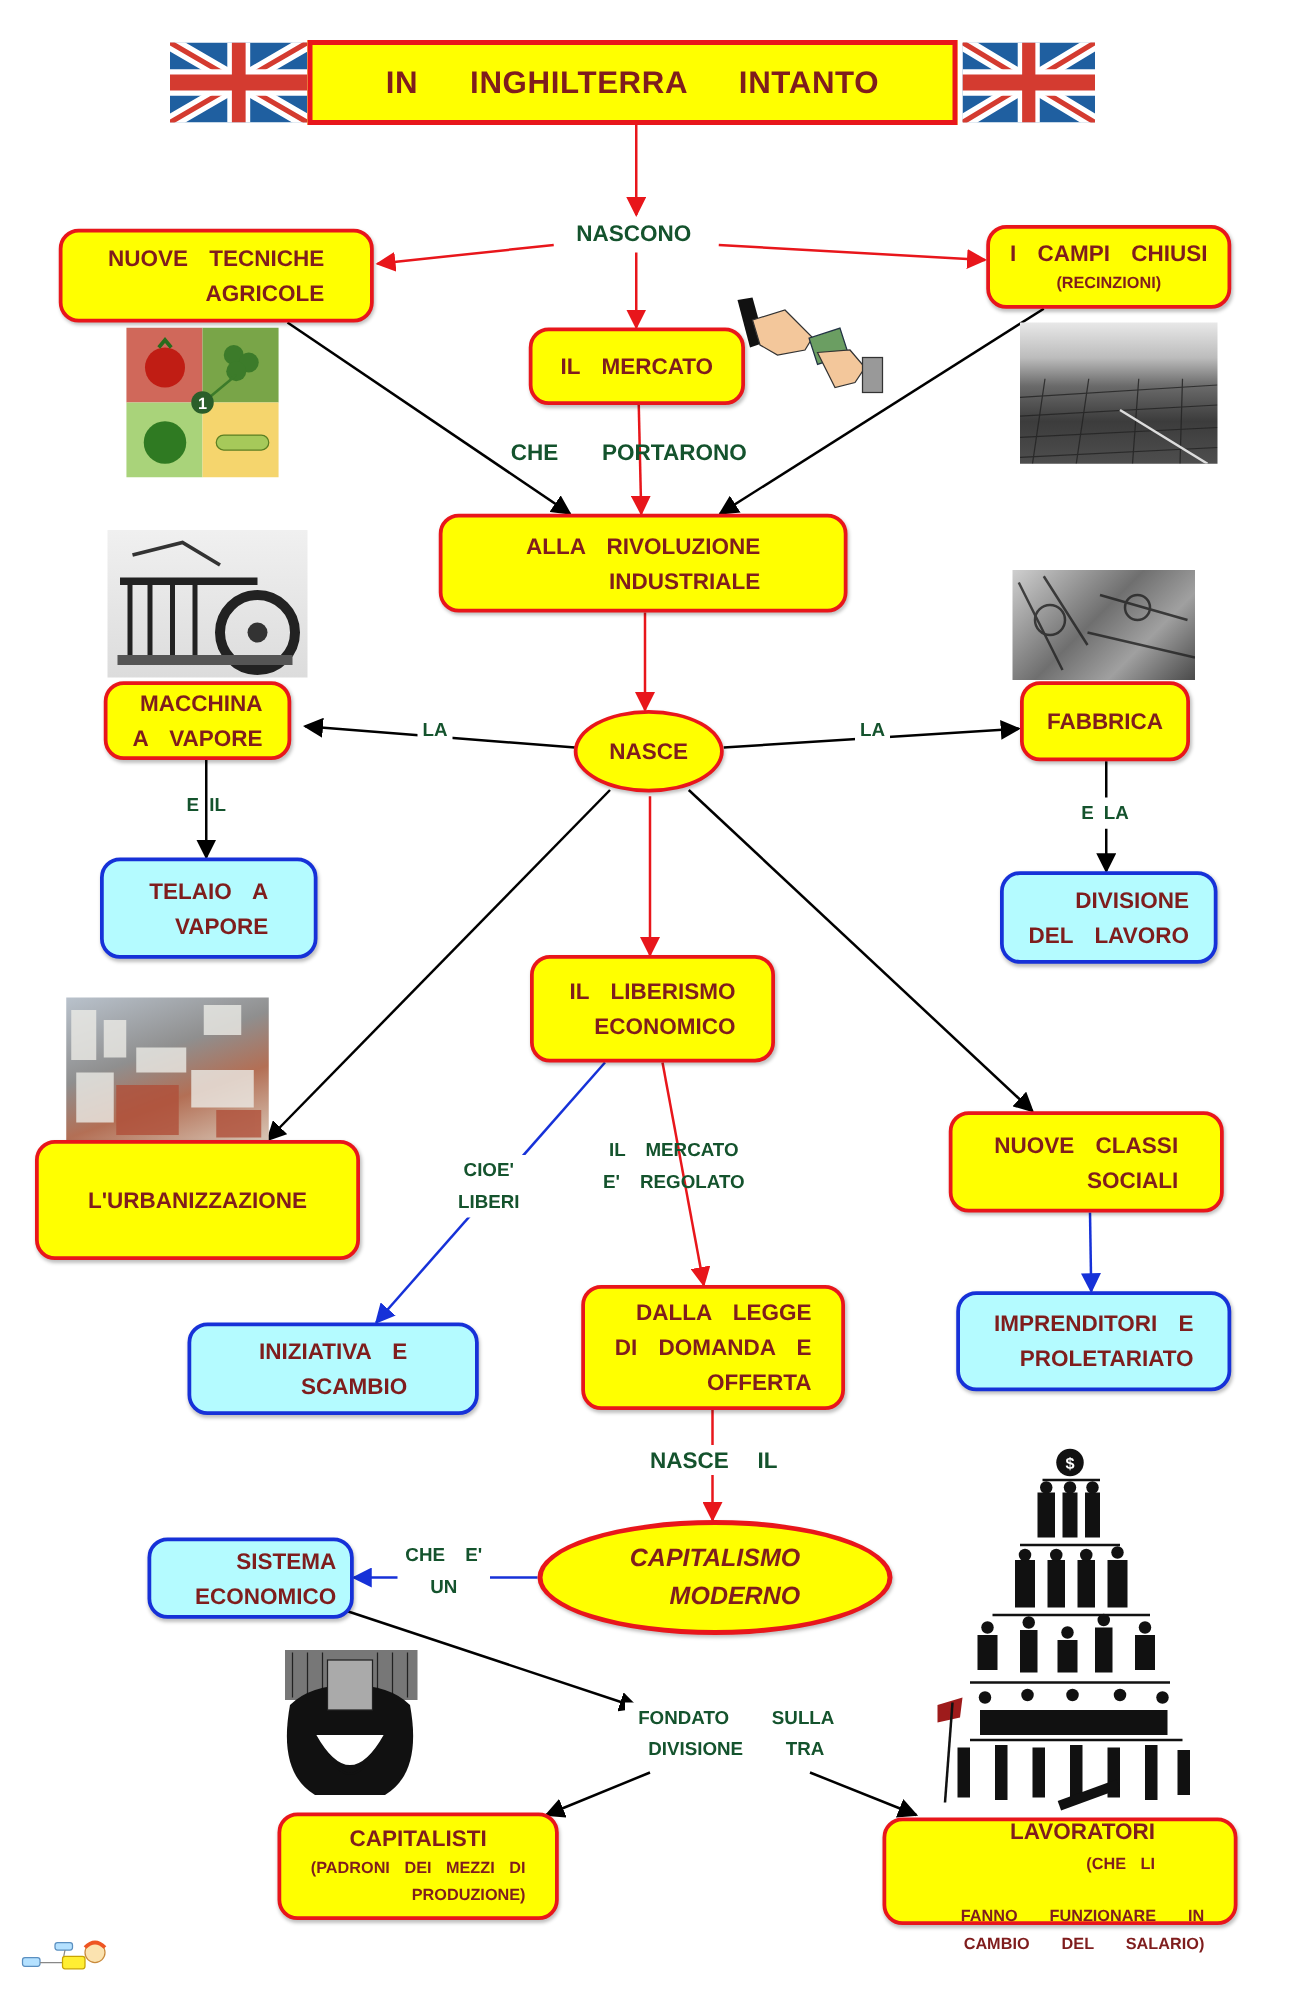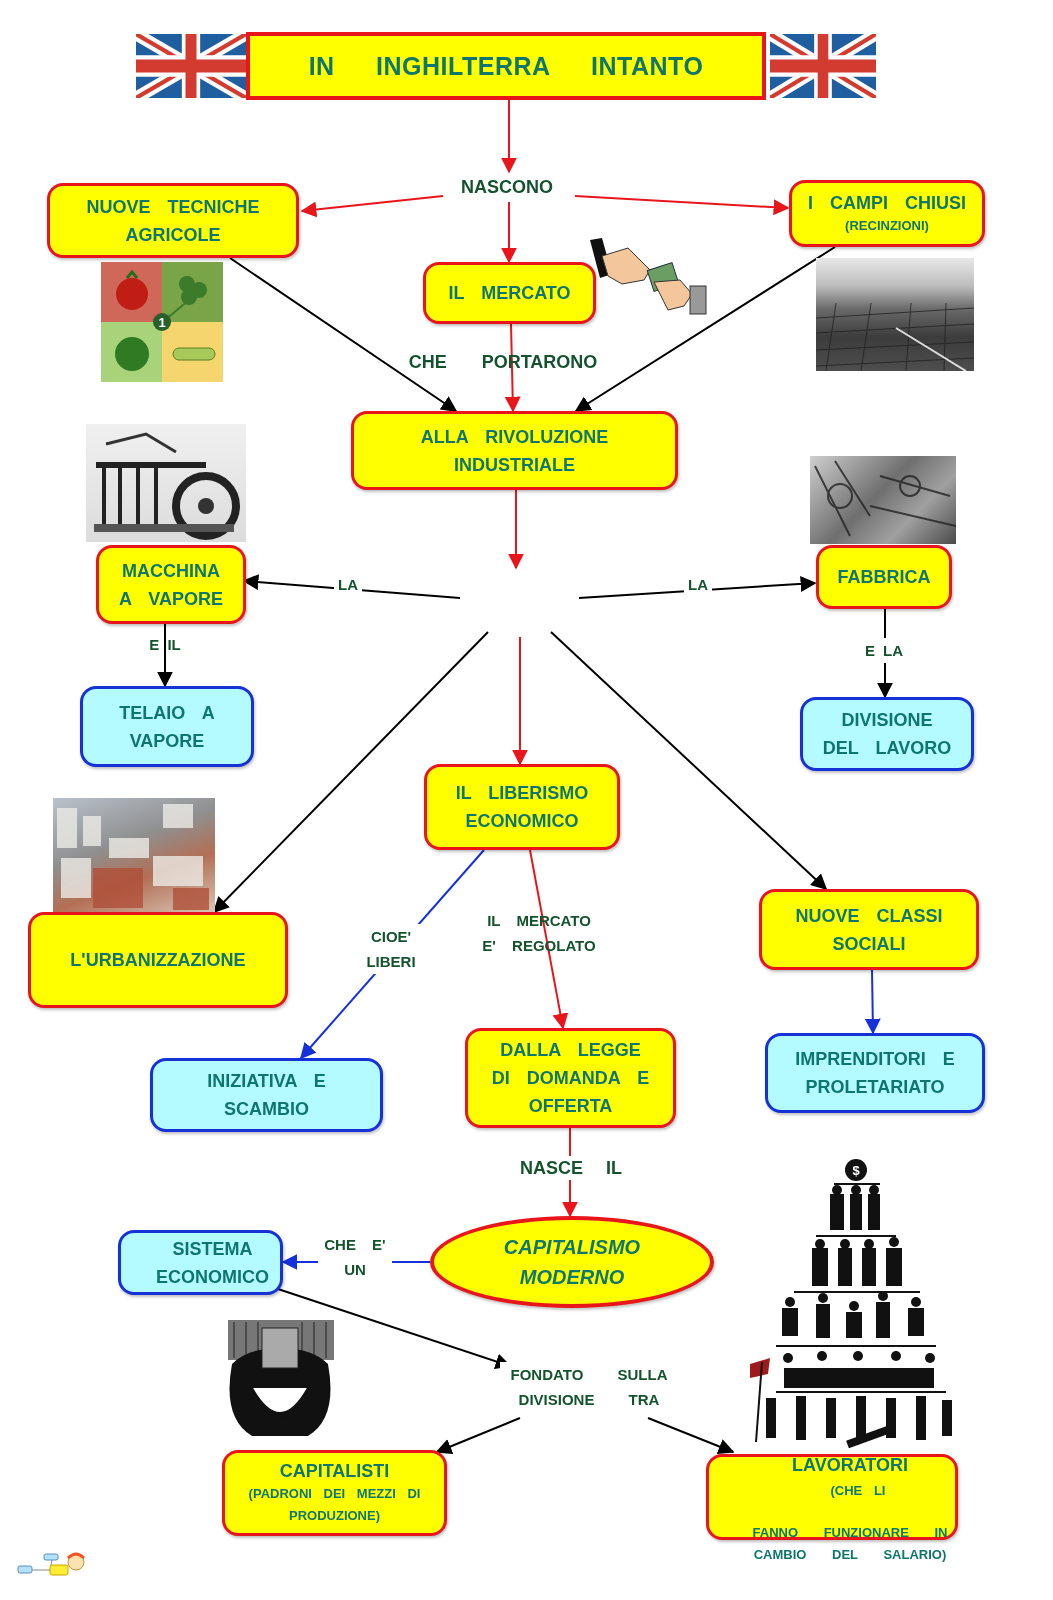--- a/index.html
+++ b/index.html
@@ -5,21 +5,21 @@
     html, body { margin: 0; padding: 0; background: #ffffff; }
     #canvas {
       position: relative; width: 1053px; height: 1600px; overflow: hidden;
       background: #ffffff;
       font-family: "Liberation Sans", "DejaVu Sans", sans-serif;
     }
     #links { position: absolute; left: 0; top: 0; width: 1053px; height: 1600px; }
     .node {
       position: absolute; box-sizing: border-box;
       display: flex; flex-direction: column; align-items: center; justify-content: center;
-      text-align: center; font-weight: bold; color: #0f766e;
+      text-align: right; font-weight: bold; color: #7f1d1d;
       border-radius: 16px; font-size: 18px; line-height: 28px;
       word-spacing: 12px; white-space: pre-line;
     }
     .yellow { background: #ffff00; border: 3px solid #e8161b; box-shadow: 1px 2px 3px rgba(0,0,0,0.25); }
     .cyan { background: #b4fbff; border: 3px solid #1631d8; box-shadow: 1px 2px 3px rgba(0,0,0,0.25); }
     .ellipse { border-radius: 50%; }
     .title {
       background: #ffff00; border: 4px solid #e8161b; border-radius: 0;
       font-size: 25px; word-spacing: 34px; letter-spacing: 0.5px;
     }
@@ -281,22 +281,25 @@
   <div class="node yellow" style="left:789px;top:180px;width:196px;height:67px;line-height:24px;">
     <span>I CAMPI CHIUSI</span>
     <span class="small" style="word-spacing:2px;">(RECINZIONI)</span>
   </div>
 
   <div class="node yellow" style="left:351px;top:411px;width:327px;height:79px;">
     <span>ALLA RIVOLUZIONE
 INDUSTRIALE</span>
   </div>
 
-
-  <div class="node yellow" style="left:96px;top:545px;width:150px;height:79px;">
+  <div class="node yellow ellipse" style="left:459px;top:568px;width:120px;height:66px;">
+    <span>NASCE</span>
+  </div>
+
+  <div class="node yellow" style="left:83px;top:545px;width:150px;height:63px;">
     <span>MACCHINA
 A VAPORE</span>
   </div>
 
   <div class="node cyan" style="left:80px;top:686px;width:174px;height:81px;">
     <span>TELAIO A
 VAPORE</span>
   </div>
 
   <div class="node yellow" style="left:816px;top:545px;width:136px;height:64px;">
@@ -347,21 +350,21 @@
     <span>SISTEMA
 ECONOMICO</span>
   </div>
 
   <div class="node yellow" style="left:222px;top:1450px;width:225px;height:86px;line-height:24px;">
     <span>CAPITALISTI</span>
     <span class="small" style="word-spacing:8px;">(PADRONI DEI MEZZI DI
 PRODUZIONE)</span>
   </div>
 
-  <div class="node yellow" style="left:706px;top:1454px;width:252px;height:86px;line-height:24px;padding-left:36px;">
+  <div class="node yellow" style="left:706px;top:1454px;width:284px;height:86px;line-height:24px;padding-left:36px;">
     <span>
       <span>LAVORATORI</span>
       <span class="small" style="margin-left:16px;word-spacing:8px;">(CHE LI</span>
     </span>
     <span class="small" style="word-spacing:22px;margin-top:20px;">FANNO FUNZIONARE IN
 CAMBIO DEL SALARIO)</span>
   </div>
 
   <div class="label" style="left:446px;top:175px;width:122px;">NASCONO</div>
   <div class="label clear" style="left:396px;top:350px;width:214px;word-spacing:30px;">CHE PORTARONO</div>

